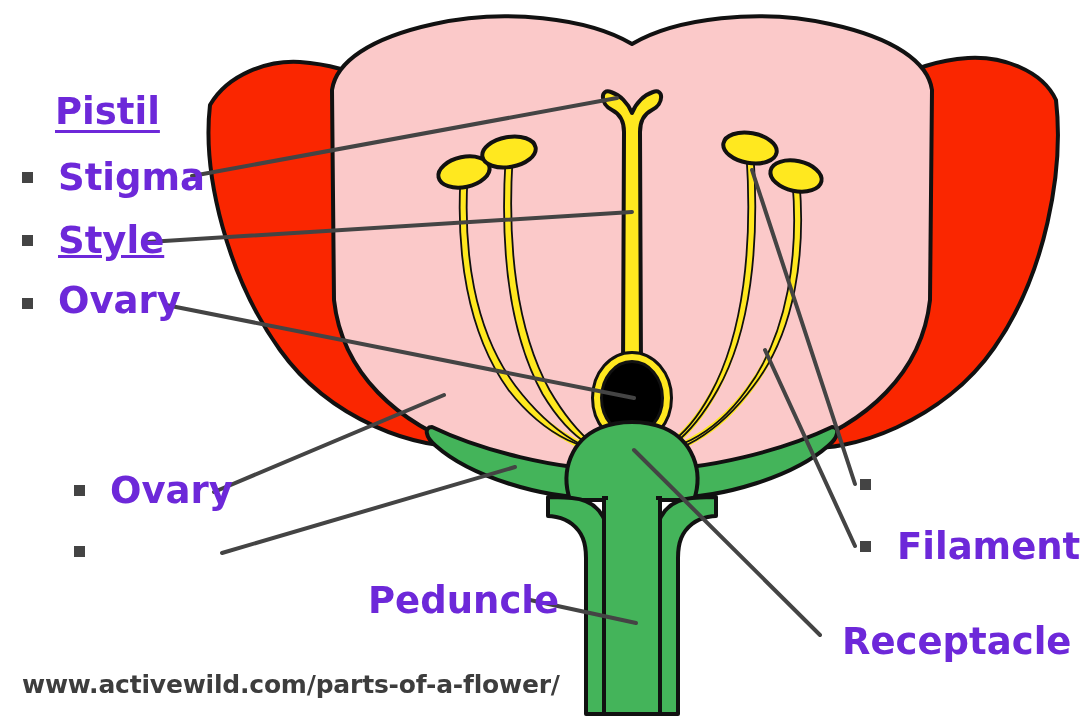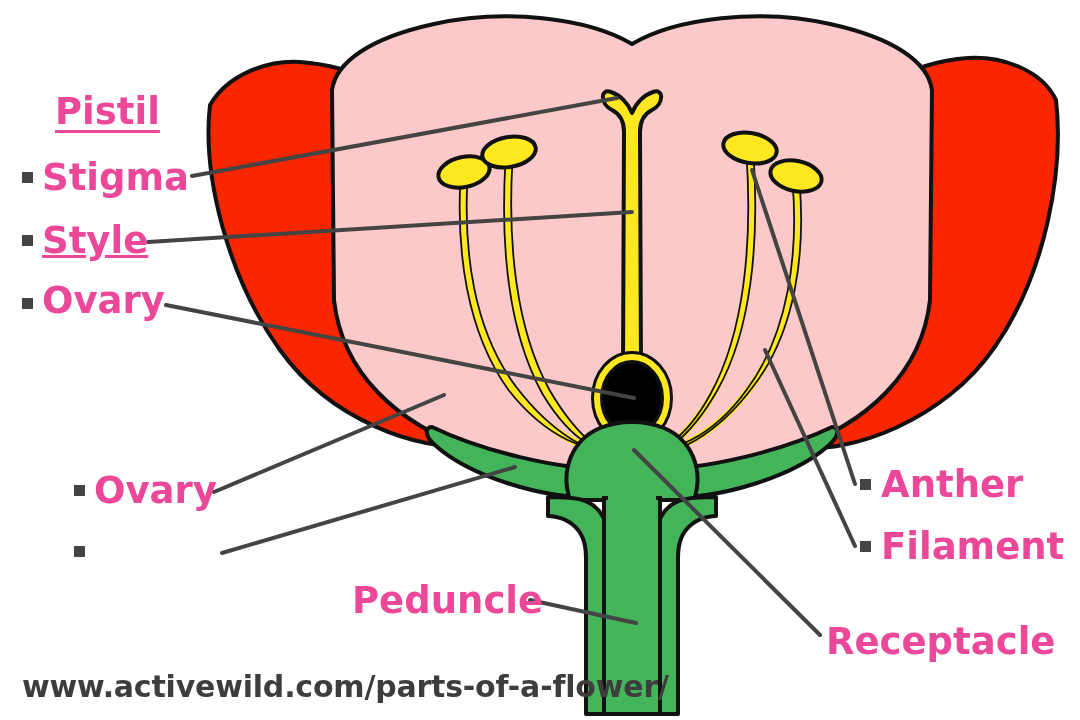--- a/index.html
+++ b/index.html
@@ -18,43 +18,44 @@
   }
   #diagram {
     position: absolute;
     left: 0;
     top: 0;
     width: 1080px;
     height: 720px;
   }
   .lbl {
     position: absolute;
-    color: #ec4899;
+    color: #6d28d9;
     font-family: "DejaVu Sans", "Liberation Sans", sans-serif;
     font-weight: bold;
     white-space: nowrap;
     line-height: 1;
   }
   .group-head {
     font-size: 37px;
     text-decoration: underline;
     text-decoration-thickness: 3px;
     text-underline-offset: 6px;
   }
   .item {
     font-size: 37px;
+    margin-left: 16px;
   }
   .bullet {
     position: absolute;
     width: 11px;
     height: 11px;
     background: #444444;
   }
   .url {
-    font-size: 30px;
+    font-size: 25px;
     font-weight: bold;
     color: #3d3d3d;
     letter-spacing: -0.2px;
   }
 </style>
 </head>
 <body>
 
 <div id="stage">
 
@@ -208,21 +209,20 @@
   <div class="lbl item" style="left:42px; top:282px;">Ovary</div>
 
 
   <span class="bullet" style="left:74px; top:485px;"></span>
   <div class="lbl item" style="left:94px; top:472px;">Ovary</div>
 
   <span class="bullet" style="left:74px; top:546px;"></span>
 
 
   <span class="bullet" style="left:860px; top:479px;"></span>
-  <div class="lbl item" style="left:881px; top:466px;">Anther</div>
 
   <span class="bullet" style="left:860px; top:541px;"></span>
   <div class="lbl item" style="left:352px; top:582px;">Peduncle</div>
 
   <div class="lbl item" style="left:881px; top:528px;">Filament</div>
 
   <div class="lbl item" style="left:826px; top:623px;">Receptacle</div>
 
   <div class="lbl url" style="left:22px; top:672px;">www.activewild.com/parts-of-a-flower/</div>
 

